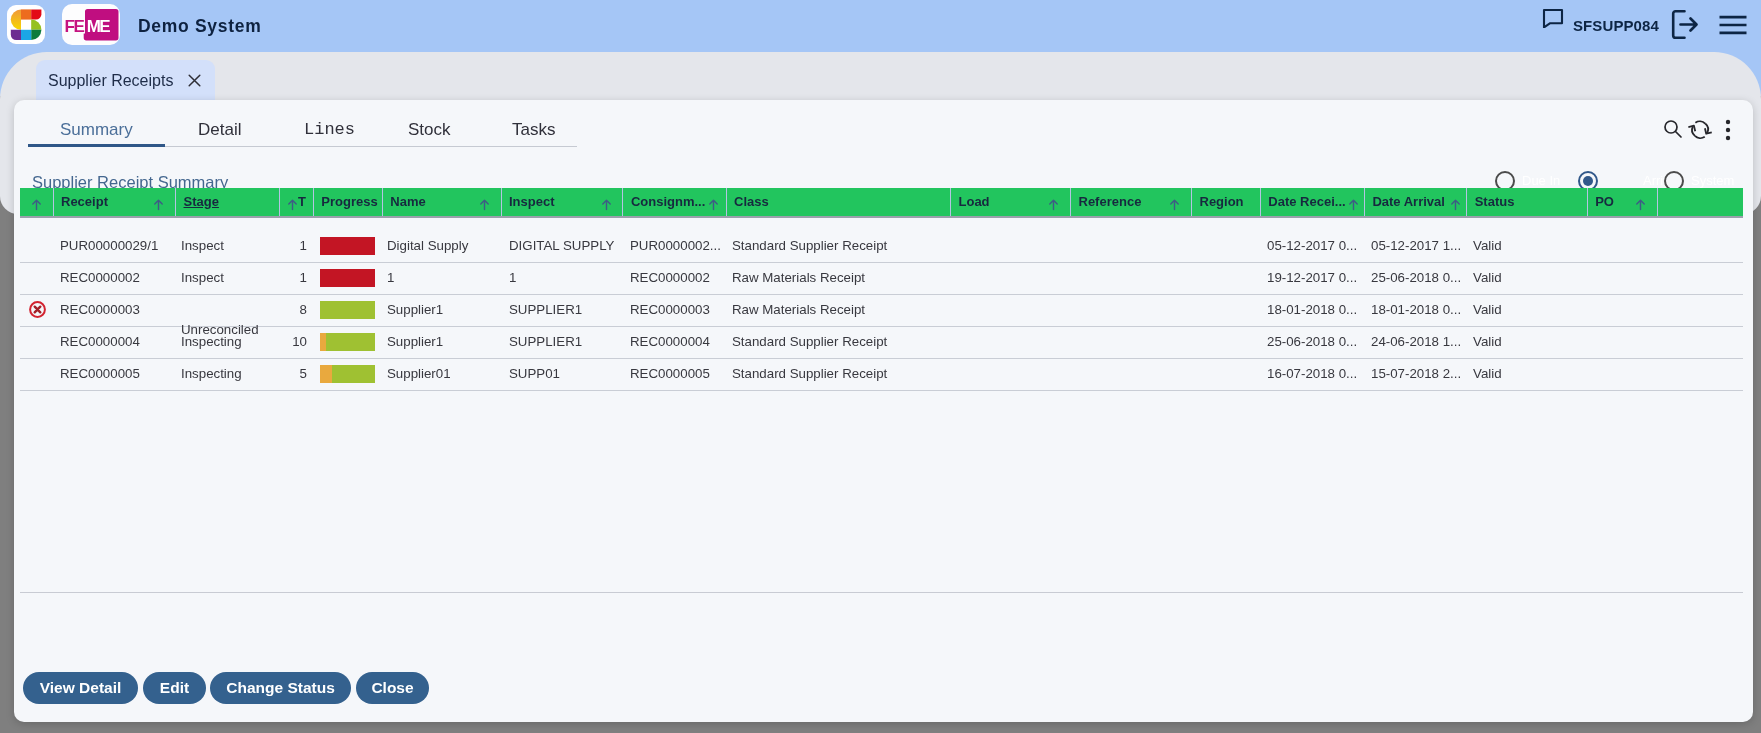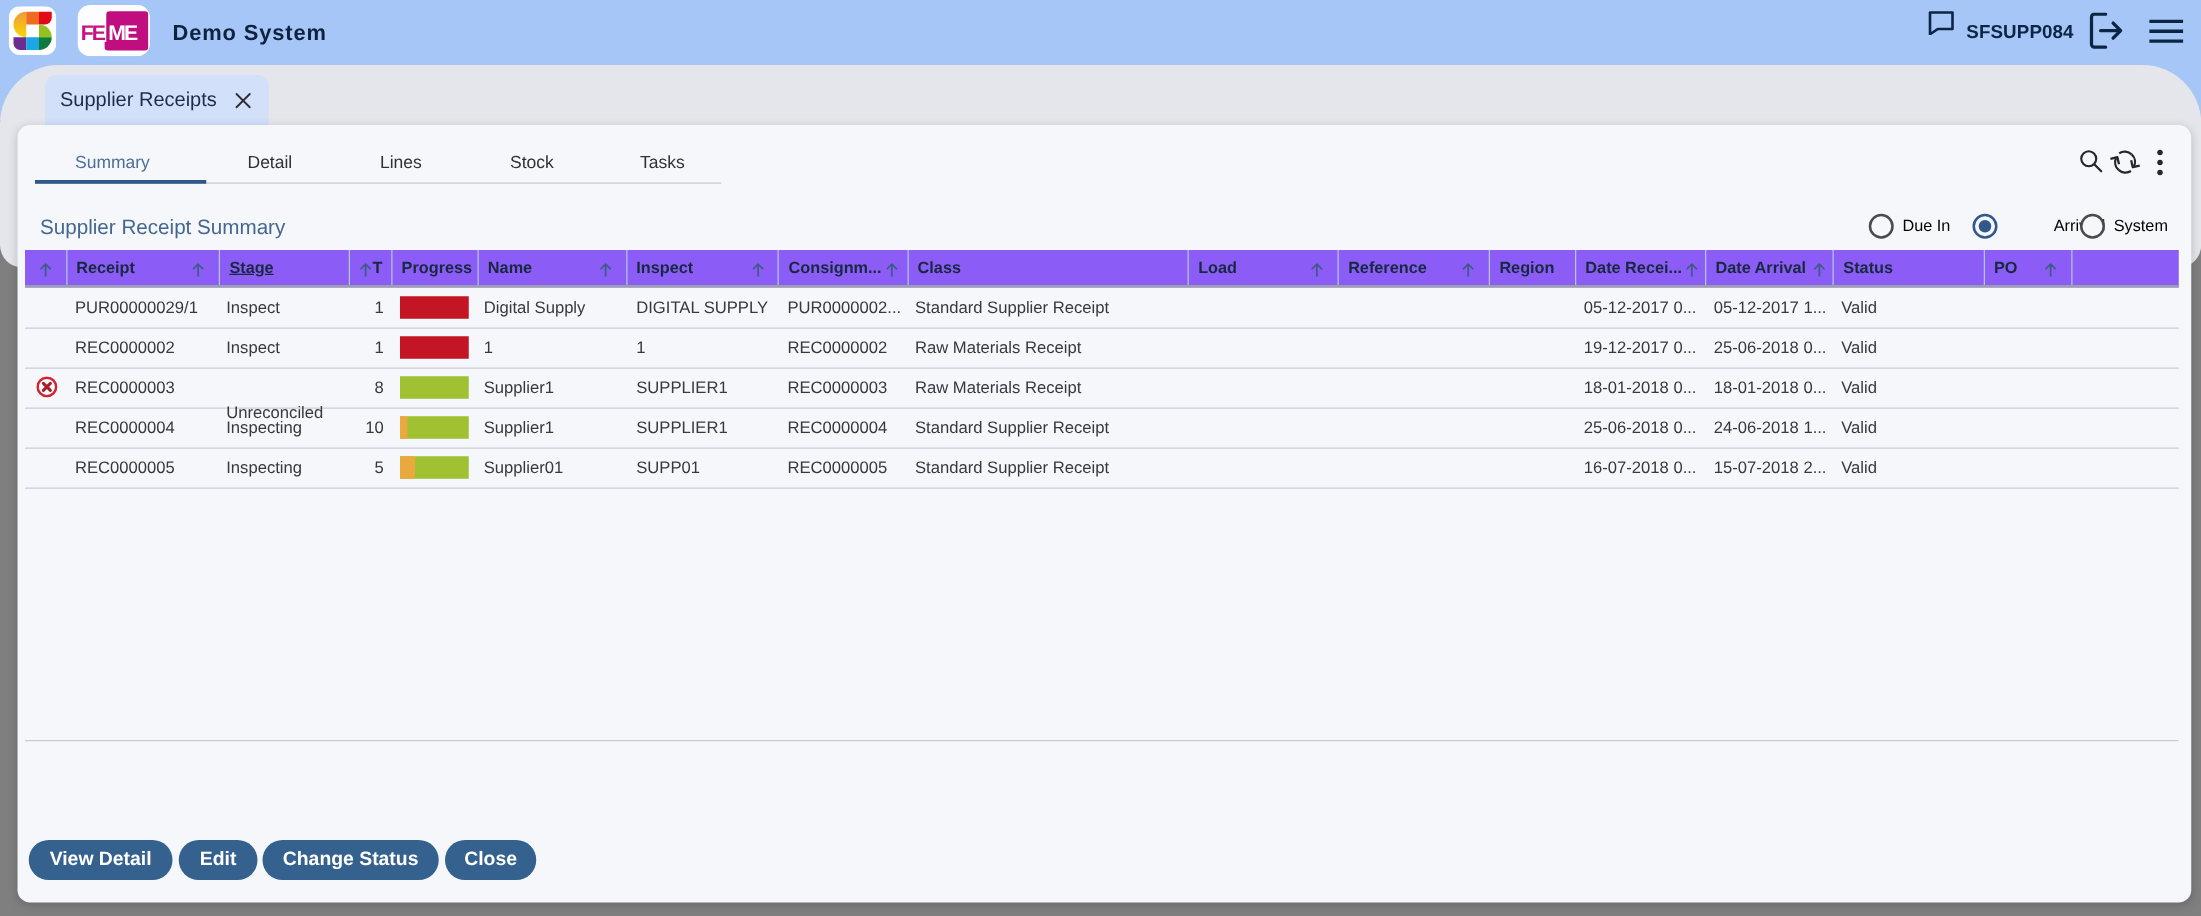--- a/index.html
+++ b/index.html
@@ -7,27 +7,27 @@
        font-family:"Liberation Sans",sans-serif;}
   .abs{position:absolute;}
   #bluehead{left:0;top:0;width:1761px;height:96px;background:#a5c6f6;}
   #band{left:0;top:52px;width:1761px;height:162px;background:#e4e6eb;
         border-radius:47px 47px 18px 18px;}
   #tab{left:36px;top:60px;width:179px;height:40px;background:#d3e0fa;border-radius:9px 9px 0 0;}
   #tab .t{position:absolute;left:12px;top:0;height:40px;line-height:42px;font-size:16px;color:#1e2c48;}
   
   #panel{left:14px;top:100px;width:1739px;height:622px;background:#f5f7fa;border-radius:10px;
          box-shadow:0 2px 8px rgba(0,0,0,0.18);}
-  .tabitem{position:absolute;top:113px;height:33px;line-height:33px;font-size:14px;color:#30303a;}
+  .tabitem{position:absolute;top:113px;height:33px;line-height:33px;font-size:17px;color:#30303a;}
   #tabline{left:28px;top:146px;width:549px;height:1px;background:#c6cad2;}
   #tabul{left:28px;top:144px;width:137px;height:3px;background:#2f5788;}
   #heading{left:32px;top:173px;font-size:16.5px;color:#44678f;}
   .radio{position:absolute;top:171px;width:16px;height:16px;border:2px solid #4b4b4b;border-radius:50%;background:#f5f7fa;}
-  .rlabel{position:absolute;top:172px;font-size:13px;color:#000000;line-height:18px;}
-  #thead{left:20px;top:200px;width:1723px;height:28px;background:#8b5cf6;border-bottom:2px solid #9aa0ab;}
+  .rlabel{position:absolute;top:172px;font-size:13px;color:#ffffff;line-height:18px;}
+  #thead{left:20px;top:188px;width:1723px;height:28px;background:#22c55e;border-bottom:2px solid #9aa0ab;}
   .th{position:absolute;top:0;height:28px;line-height:28px;font-size:13px;font-weight:bold;color:#17293f;white-space:nowrap;}
   .sep{position:absolute;top:0;width:1px;height:28px;background:#b4c4e2;}
   .row{position:absolute;left:20px;width:1723px;height:31.9px;border-bottom:1px solid #c9cdd5;}
   .td{position:absolute;top:0;height:31px;line-height:31px;font-size:13.3px;color:#38383f;white-space:nowrap;}
   .bar{position:absolute;left:300px;top:7px;height:18px;width:55px;}
   #botline{left:20px;top:592px;width:1723px;height:1px;background:#c8cbd3;}
   #rowsbar{left:22px;top:615px;width:1726px;height:40px;background:#d7e3f5;border-radius:10px;}
   #rowsbar span{position:absolute;left:14px;top:0;height:40px;line-height:40px;font-size:14px;font-weight:bold;color:#24242a;}
   .btn{position:absolute;top:672px;height:32px;background:#34618e;border-radius:16px;color:#fff;
        font-size:15.5px;font-weight:bold;text-align:center;line-height:32px;}
@@ -87,21 +87,21 @@
  <path d="M13.5 1.3 H4.5 A2.3 2.3 0 0 0 2.2 3.6 V25.4 A2.3 2.3 0 0 0 4.5 27.7 H13.5" fill="none" stroke="#0d2544" stroke-width="2.6" stroke-linecap="round"></path>
  <path d="M9.5 14.5 H25 M19.5 8.5 L25.5 14.5 L19.5 20.5" fill="none" stroke="#0d2544" stroke-width="2.7" stroke-linecap="round" stroke-linejoin="round"></path>
 </svg>
 <svg width="28" height="22" viewBox="0 0 28 22" style="position:absolute;left:1719px;top:14px;">
  <path d="M0.5 3.1 H27.5 M0.5 11 H27.5 M0.5 18.9 H27.5" stroke="#0d2544" stroke-width="2.7" fill="none"></path>
 </svg>
     </div>
 
   <div class="tabitem" style="left:60px;color:#4b6f99;">Summary</div>
   <div class="tabitem" style="left:198px;">Detail</div>
-  <div class="tabitem" style="left:304px;">Lines</div>
+  <div class="tabitem" style="left:304px;font-family:Liberation Mono, monospace;">Lines</div>
   <div class="tabitem" style="left:408px;">Stock</div>
   <div class="tabitem" style="left:512px;">Tasks</div>
   <div class="abs" id="tabline"></div>
   <div class="abs" id="tabul"></div>
   <div class="abs" id="paneltools">
       <svg width="20" height="20" viewBox="0 0 20 20" style="position:absolute;left:1663px;top:119px;">
  <circle cx="8" cy="8" r="6" fill="none" stroke="#26262b" stroke-width="1.7"></circle>
  <path d="M12.5 12.5 L18 18" stroke="#26262b" stroke-width="1.7" stroke-linecap="round"></path>
 </svg>
 <svg width="24" height="23" viewBox="0 0 24 23" style="position:absolute;left:1688px;top:118px;">

